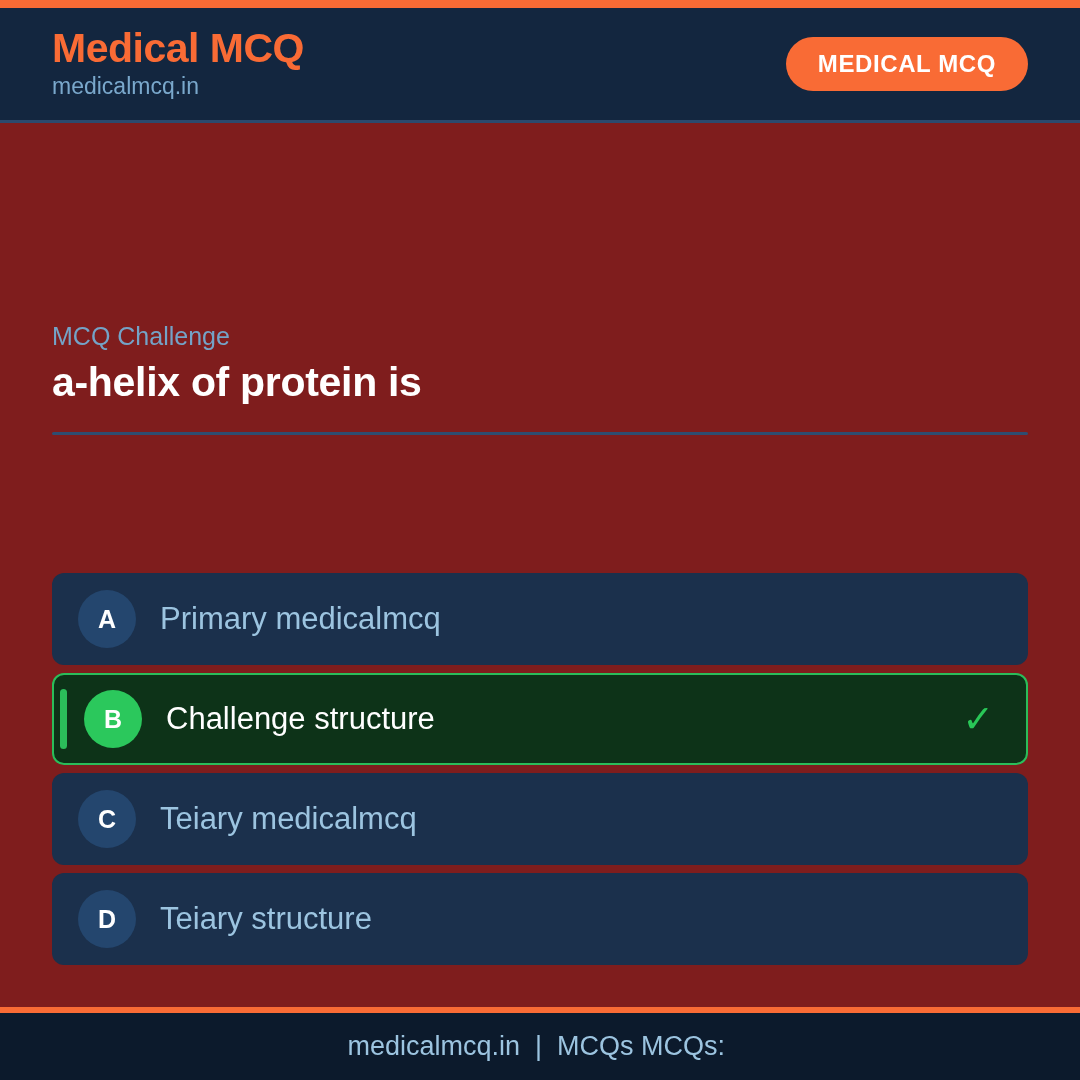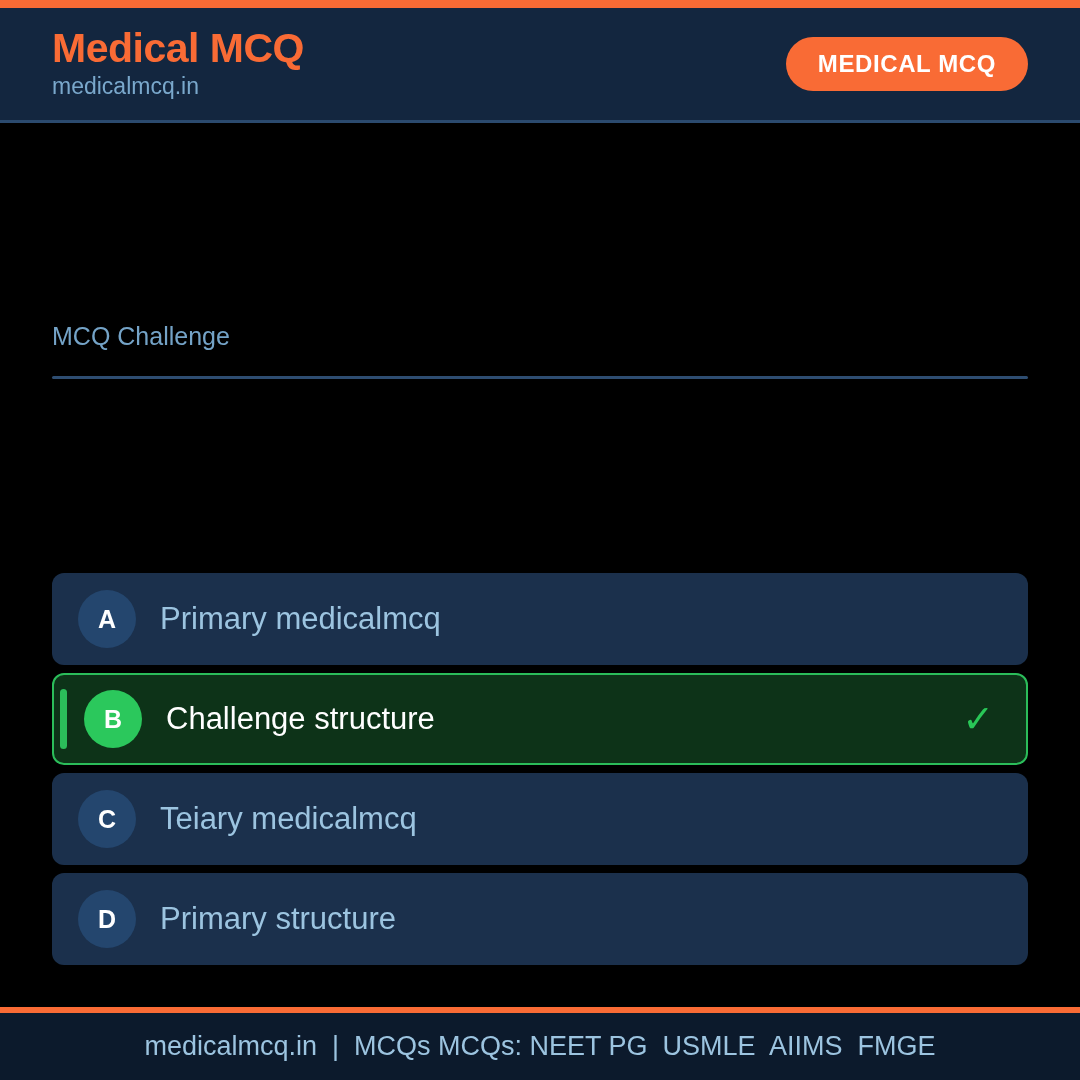--- a/index.html
+++ b/index.html
@@ -10,21 +10,21 @@
     height:1080px;
     background:#0d1b2e;
     font-family:"Liberation Sans", sans-serif;
     overflow:hidden;
   }
 
   #page {
     position:relative;
     width:1080px;
     height:1080px;
-    background:#000000;
+    background:#7f1d1d;
     display:flex;
     flex-direction:column;
   }
 
   
   .top-accent {
     height:8px;
     width:100%;
     background:#f96b35;
     flex:0 0 auto;
@@ -208,20 +208,21 @@
       <div class="brand-title">Medical MCQ</div>
       <div class="brand-sub">medicalmcq.in</div>
     </div>
     <div class="header-badge">MEDICAL MCQ</div>
   </div>
 
   <div class="main">
 
     <div class="question-block">
       <div class="eyebrow">MCQ Challenge</div>
+      <div class="question-text">a-helix of protein is</div>
       <div class="question-rule"></div>
     </div>
 
     <div class="options">
 
       <div class="option">
         <div class="accent-bar"></div>
         <div class="badge">A</div>
         <div class="opt-text">Primary medicalmcq</div>
         <div class="check"></div>
@@ -237,30 +238,29 @@
       <div class="option">
         <div class="accent-bar"></div>
         <div class="badge">C</div>
         <div class="opt-text">Teiary medicalmcq</div>
         <div class="check"></div>
       </div>
 
       <div class="option">
         <div class="accent-bar"></div>
         <div class="badge">D</div>
-        <div class="opt-text">Primary structure</div>
+        <div class="opt-text">Teiary structure</div>
         <div class="check"></div>
       </div>
 
     </div>
   </div>
 
   <div class="footer-wrap">
     <div class="footer-accent"></div>
     <div class="footer">
       <span class="footer-text">medicalmcq.in</span>
       <span class="footer-text">  |  </span>
       <span class="footer-text">MCQs MCQs: </span>
-      <span class="footer-text">NEET PG  USMLE  AIIMS  FMGE</span>
     </div>
   </div>
 
 </div>
 
 </body></html>

